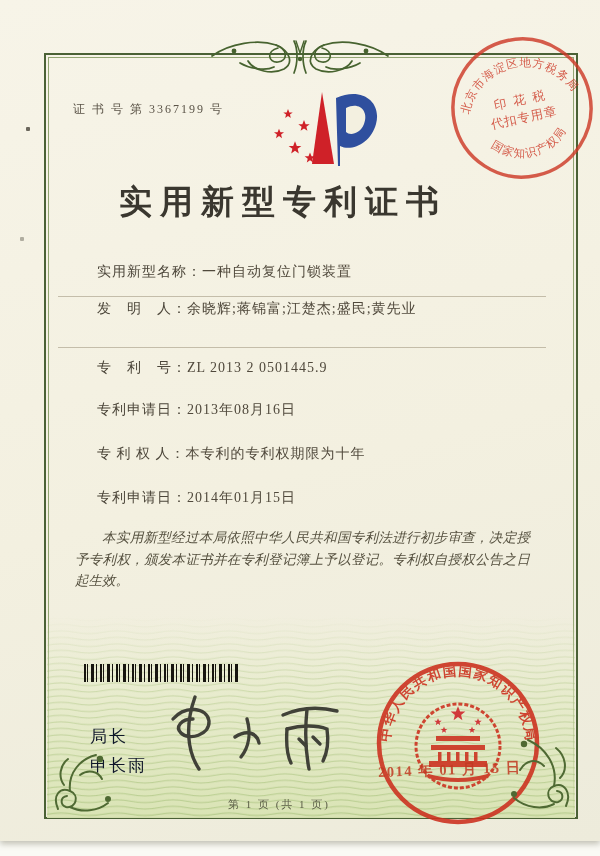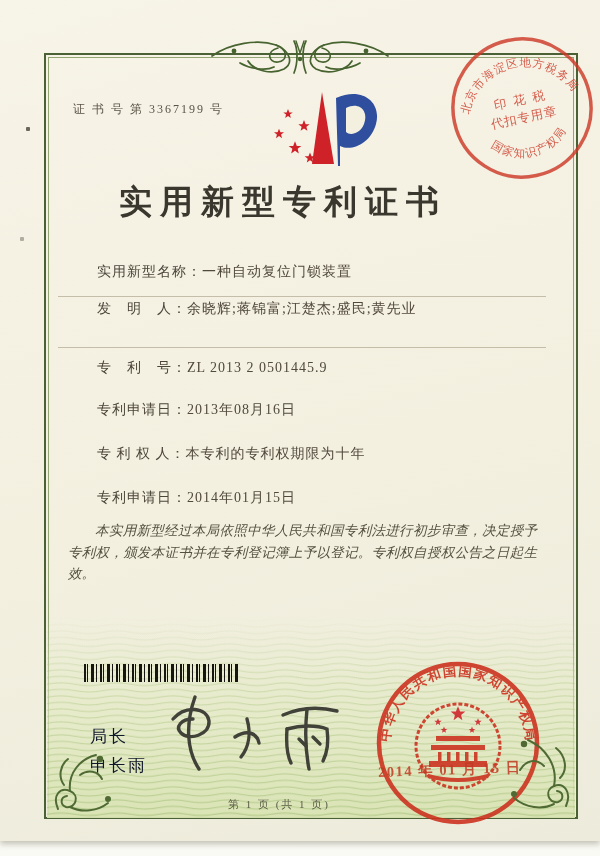--- a/index.html
+++ b/index.html
@@ -30,21 +30,21 @@
     font-size:33px;font-weight:700;letter-spacing:8px;color:#3a372f;
   }
   .field-row{left:74px;width:470px;font-size:14px;color:#50493c;letter-spacing:1px;margin-left:23px;}
   .field-row .lab{color:#4c463a;}
   .rule{height:1px;background:rgba(128,117,90,.42);left:58px;width:488px;}
   .body-text{
     left:59px;top:511px;width:487px;
     font-size:13.5px;line-height:1.6;color:#55503f;
     text-align:justify;font-style:italic;
   }
-  .body-text p{margin:9px;text-indent:2em;font-style:italic;}
+  .body-text p{margin:16px;text-indent:2em;font-style:italic;}
   .barcode{
     left:84px;top:664px;width:154px;height:18px;
     background:repeating-linear-gradient(90deg,
       #17150f 0 2px,transparent 2px 3px,
       #17150f 3px 4px,transparent 4px 7px,
       #17150f 7px 10px,transparent 10px 12px,
       #17150f 12px 13px,transparent 13px 16px);
   }
   .signatory{left:90px;top:722px;font-size:17px;color:#0f172a;line-height:29px;letter-spacing:2px;}
   .seal-date{

